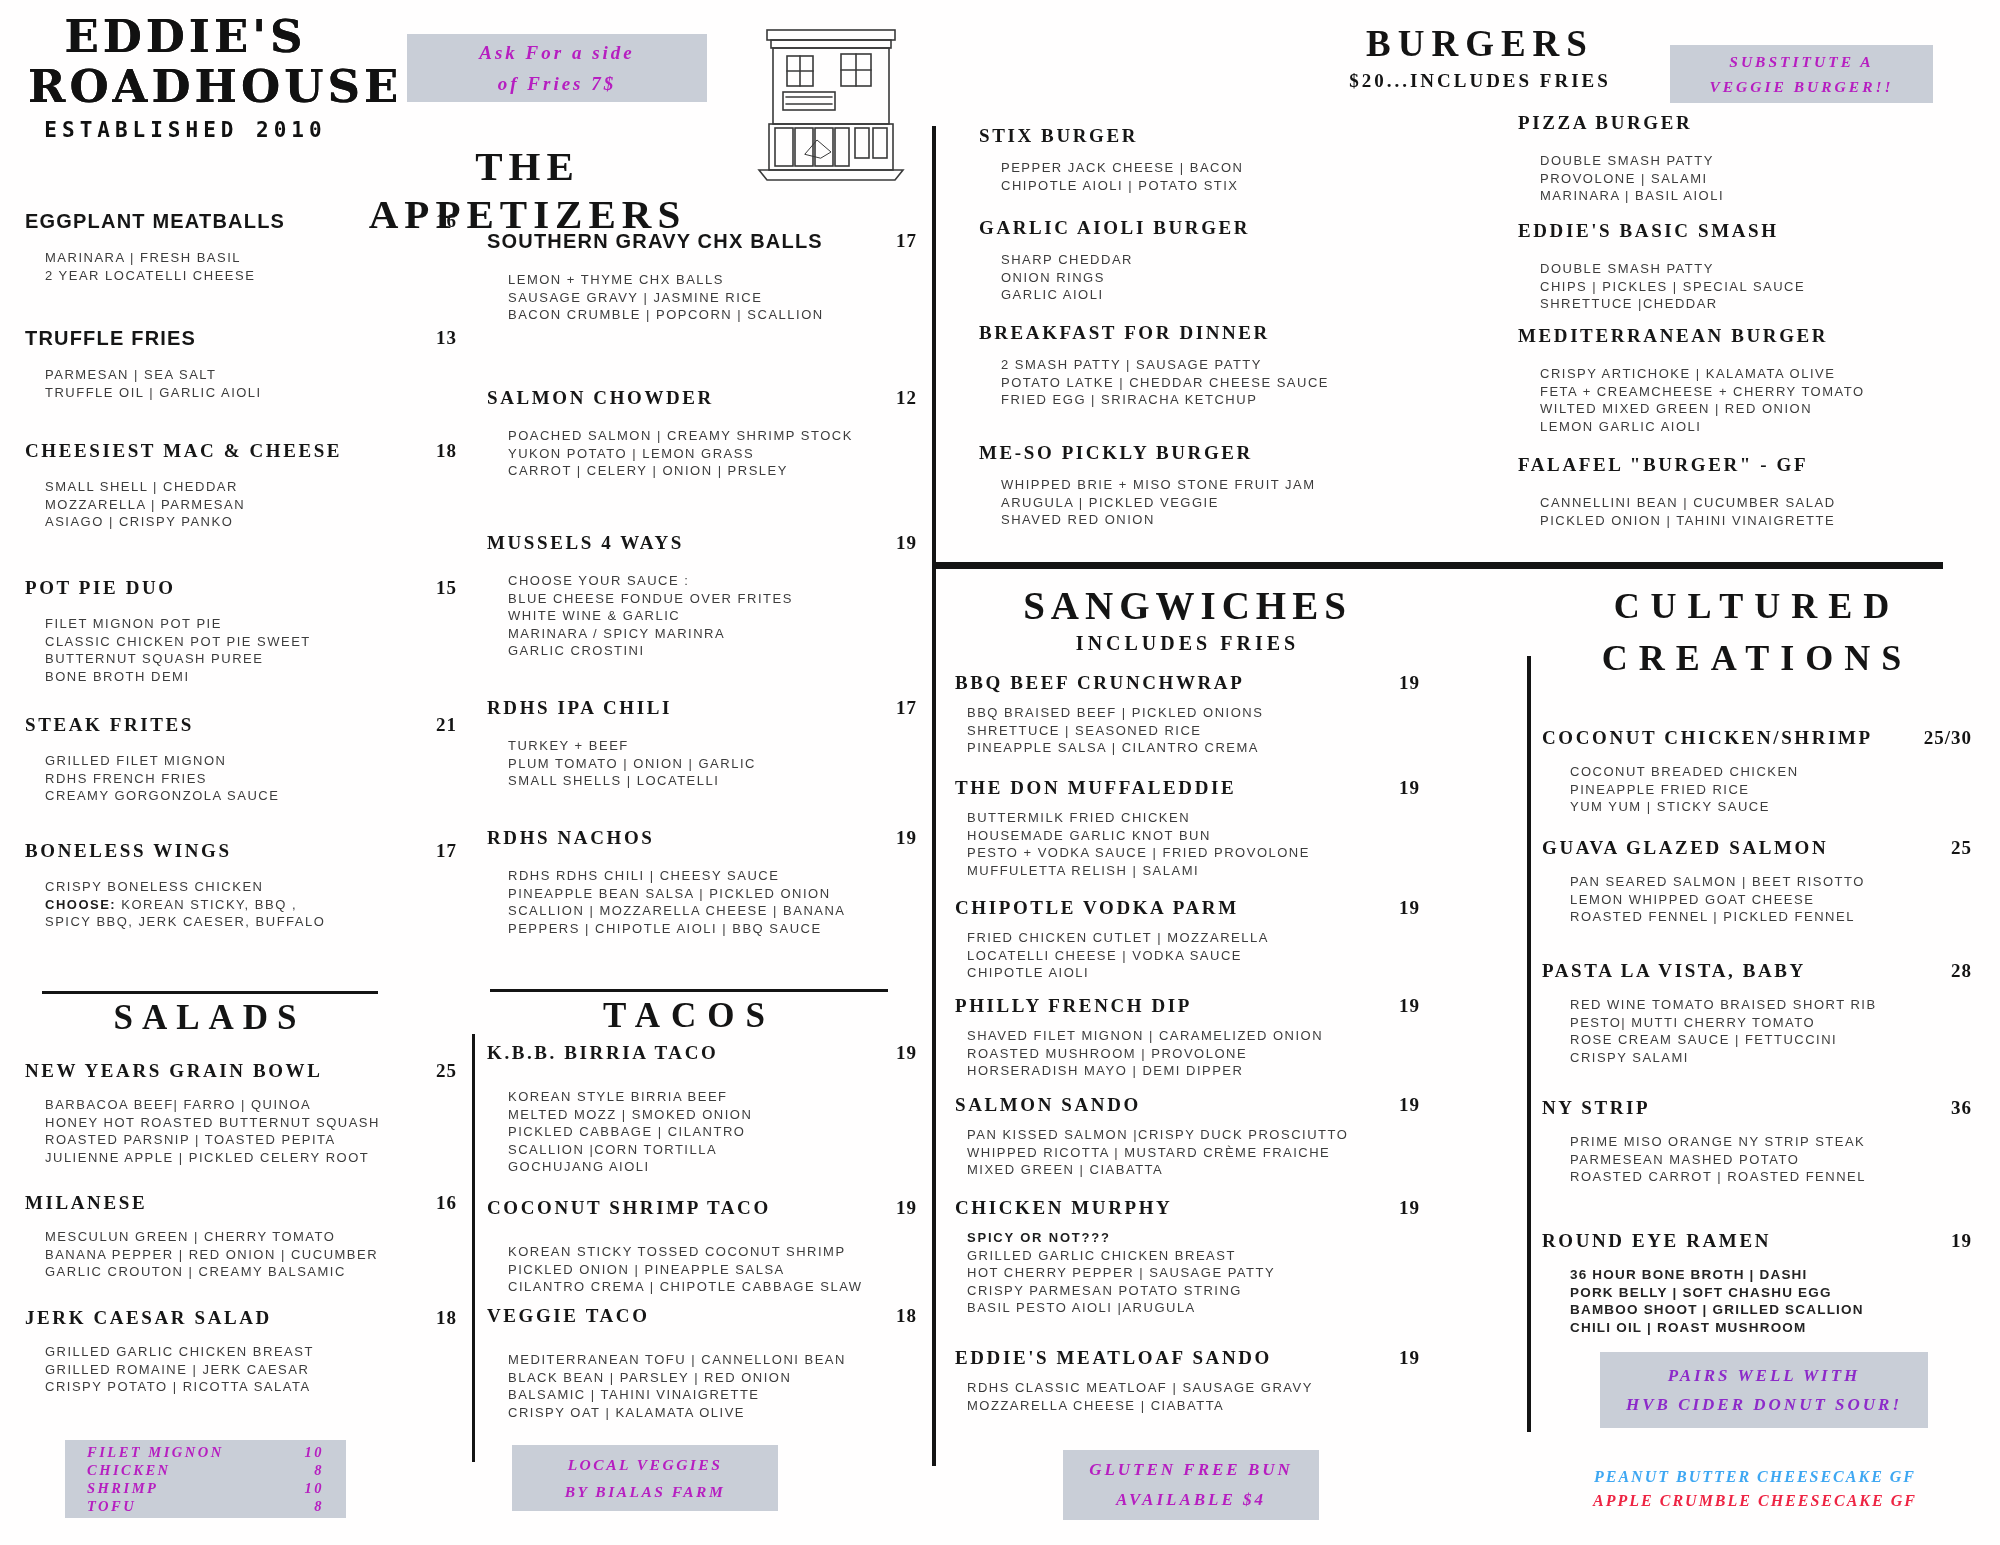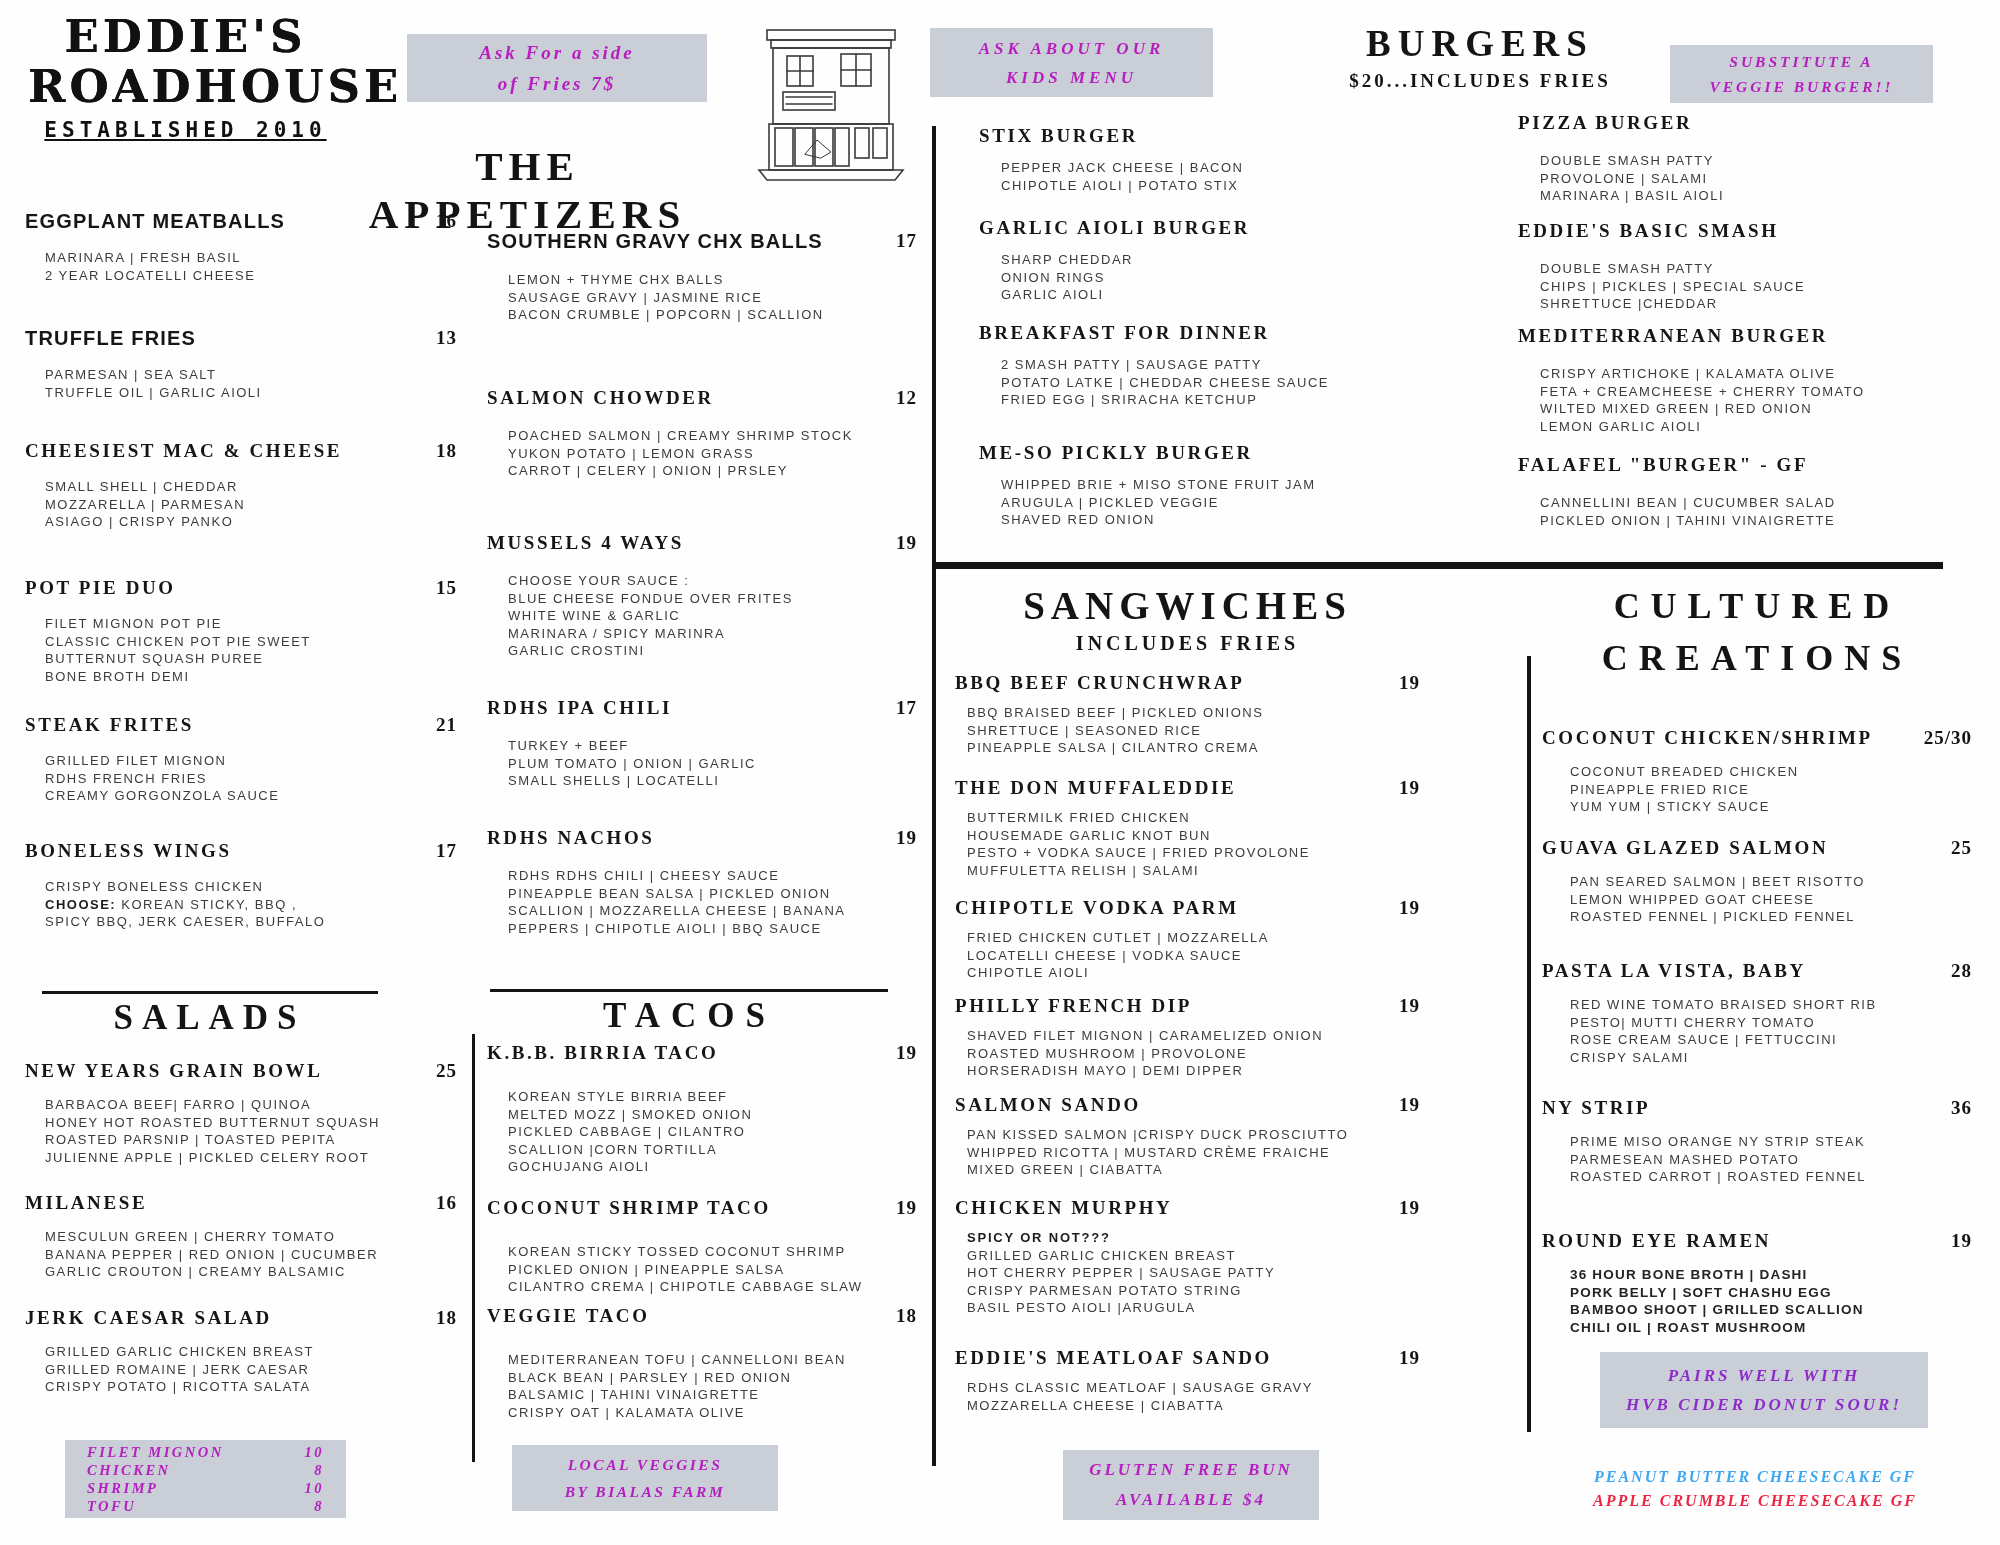--- a/index.html
+++ b/index.html
@@ -2,21 +2,21 @@
 <html><head>
 <meta charset="utf-8">
 <style>
   html,body{margin:0;padding:0;background:#ffffff;}
   #page{position:relative;width:2000px;height:1545px;background:#fffefe;overflow:hidden;
         font-family:"Liberation Sans",sans-serif;}
   
   .brand{position:absolute;left:28px;top:12px;width:315px;text-align:center;color:#111;}
   .brand-l1,.brand-l2{font-family:"DejaVu Serif",serif;font-weight:bold;font-size:45px;line-height:50px;
         letter-spacing:4px;text-shadow:0 0 0.6px #111;}
-  .brand-est{font-family:"DejaVu Sans Mono",monospace;font-weight:bold;font-size:21px;letter-spacing:5px;margin-top:6px;text-decoration:underline;}
+  .brand-est{font-family:"DejaVu Sans Mono",monospace;font-weight:bold;font-size:21px;letter-spacing:5px;margin-top:6px;}
   .sec-title{position:absolute;text-align:center;font-family:"Liberation Serif",serif;font-weight:bold;color:#141414;}
   .sub-title{position:absolute;text-align:center;font-family:"Liberation Serif",serif;font-weight:bold;color:#141414;}
   .rule{position:absolute;background:#141414;}
   .banner{position:absolute;background:var(--box_bg);display:flex;flex-direction:column;justify-content:center;
         align-items:center;text-align:center;font-family:"Liberation Serif",serif;font-weight:bold;font-style:italic;
         color:var(--magenta);}
   .banner div{width:100%;}
   .item{position:absolute;color:#141414;}
   .ih{position:relative;width:100%;}
   .iname{font-family:"Liberation Serif",serif;font-weight:bold;font-size:19px;letter-spacing:2.6px;color:#161616;}
@@ -94,24 +94,20 @@
 
   <div class="rule" style="left:932px;top:126px;width:4px;height:1340px;"></div>
   <div class="rule" style="left:935px;top:562px;width:1008px;height:7px;"></div>
   <div class="rule" style="left:1527px;top:656px;width:4px;height:776px;"></div>
   <div class="rule" style="left:472px;top:1034px;width:3px;height:428px;"></div>
 
   <div class="banner" style="left:407px;top:34px;width:300px;height:68px;font-size:19px;letter-spacing:3px;line-height:31px;">
     <div>Ask For a side</div>
     <div>of Fries 7$</div>
   </div>
-  <div class="banner" style="left:930px;top:28px;width:283px;height:69px;font-size:17px;letter-spacing:4px;line-height:29px;">
-    <div>ASK ABOUT OUR</div>
-    <div>KIDS MENU</div>
-  </div>
   <div class="banner" style="left:1670px;top:45px;width:263px;height:58px;font-size:15.5px;letter-spacing:3px;line-height:25px;">
     <div>SUBSTITUTE A</div>
     <div>VEGGIE BURGER!!</div>
   </div>
   <div class="banner" style="left:512px;top:1445px;width:266px;height:66px;font-size:15.5px;letter-spacing:2.5px;line-height:27px;">
     <div>LOCAL VEGGIES</div>
     <div>BY BIALAS FARM</div>
   </div>
   <div class="banner" style="left:1063px;top:1450px;width:256px;height:70px;font-size:17px;letter-spacing:3px;line-height:30px;">
     <div>GLUTEN FREE BUN</div>

